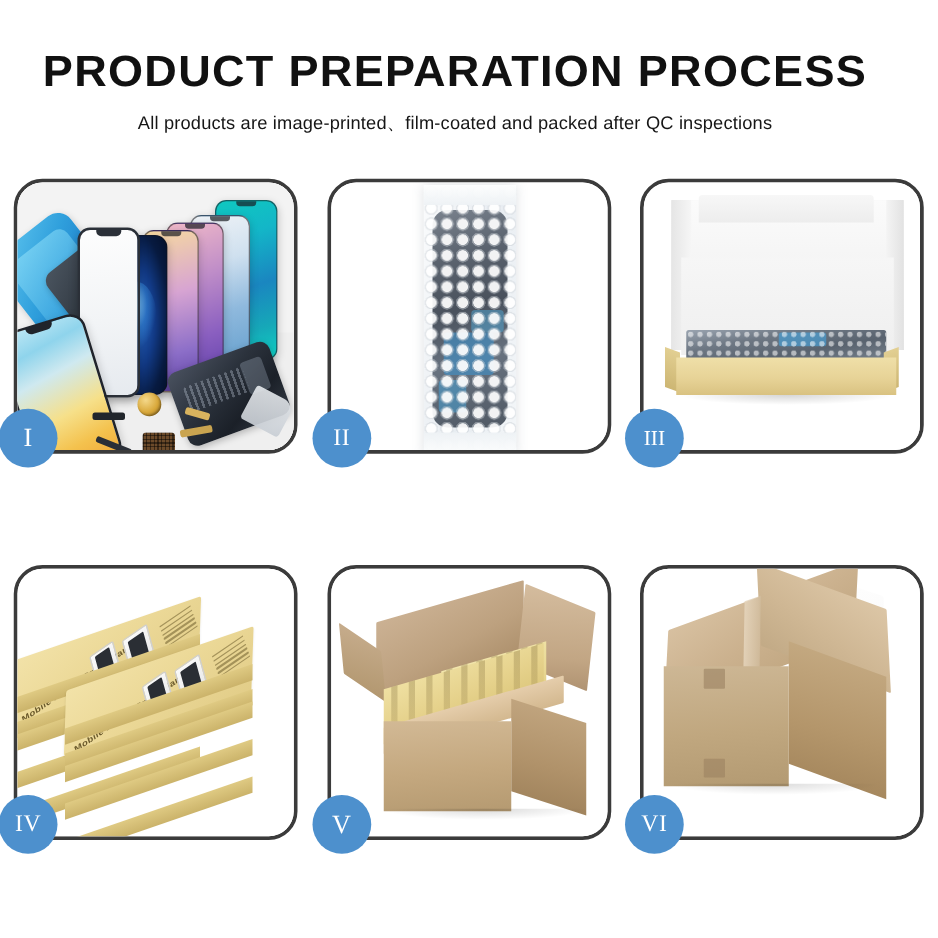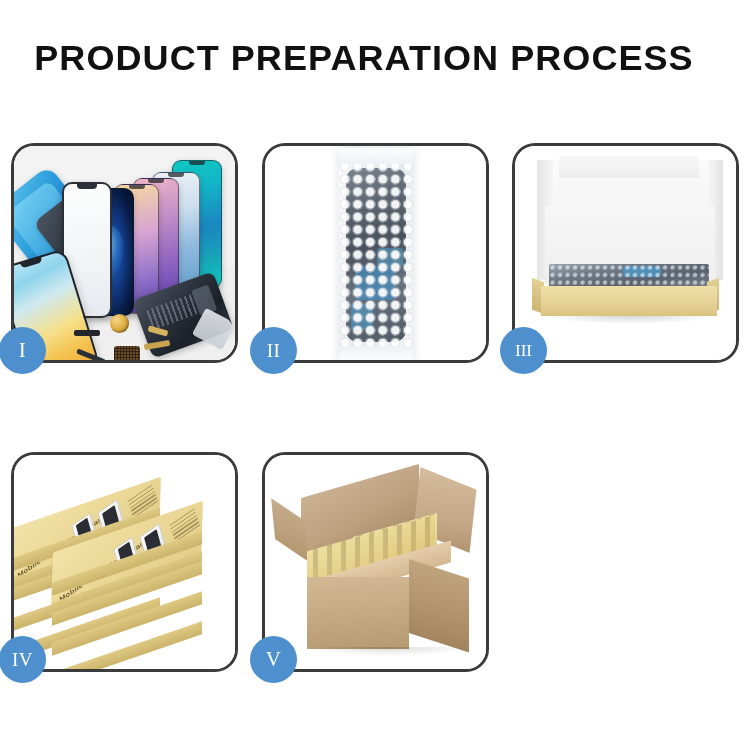--- a/index.html
+++ b/index.html
@@ -387,20 +387,21 @@
     background: radial-gradient(ellipse at 50% 0%, rgba(0,0,0,.14), rgba(0,0,0,0) 70%);
   }
 </style>
 </head>
 <body>
 
 <div class="page">
 
   <div class="header">
     <div class="title">PRODUCT PREPARATION PROCESS</div>
+    <div class="subtitle">All products are image-printed、film-coated and packed after QC inspections</div>
   </div>
 
   <div class="grid">
 
     <div class="row">
 
       <div class="panel c0">
         <div class="clip">
           <div class="p1-bg"></div>
           <div class="protector"></div>
@@ -573,16 +574,30 @@
             <i style="left:118px"></i>
           </div>
           <div class="c-frontflap"></div>
           <div class="c-side"></div>
           <div class="c-front"></div>
           <div class="c-shadow"></div>
         </div>
         <div class="badge">V</div>
       </div>
 
+      <div class="panel c2">
+        <div class="clip">
+          <div class="s-wrap"></div>
+          <div class="s-top"></div>
+          <div class="s-top2"></div>
+          <div class="s-tape"></div>
+          <div class="s-side"></div>
+          <div class="s-front"></div>
+          <div class="s-tab1"></div>
+          <div class="s-tab2"></div>
+          <div class="s-shadow"></div>
+        </div>
+        <div class="badge w2">VI</div>
+      </div>
 
     </div>
   </div>
 </div>
 
 </body></html>

